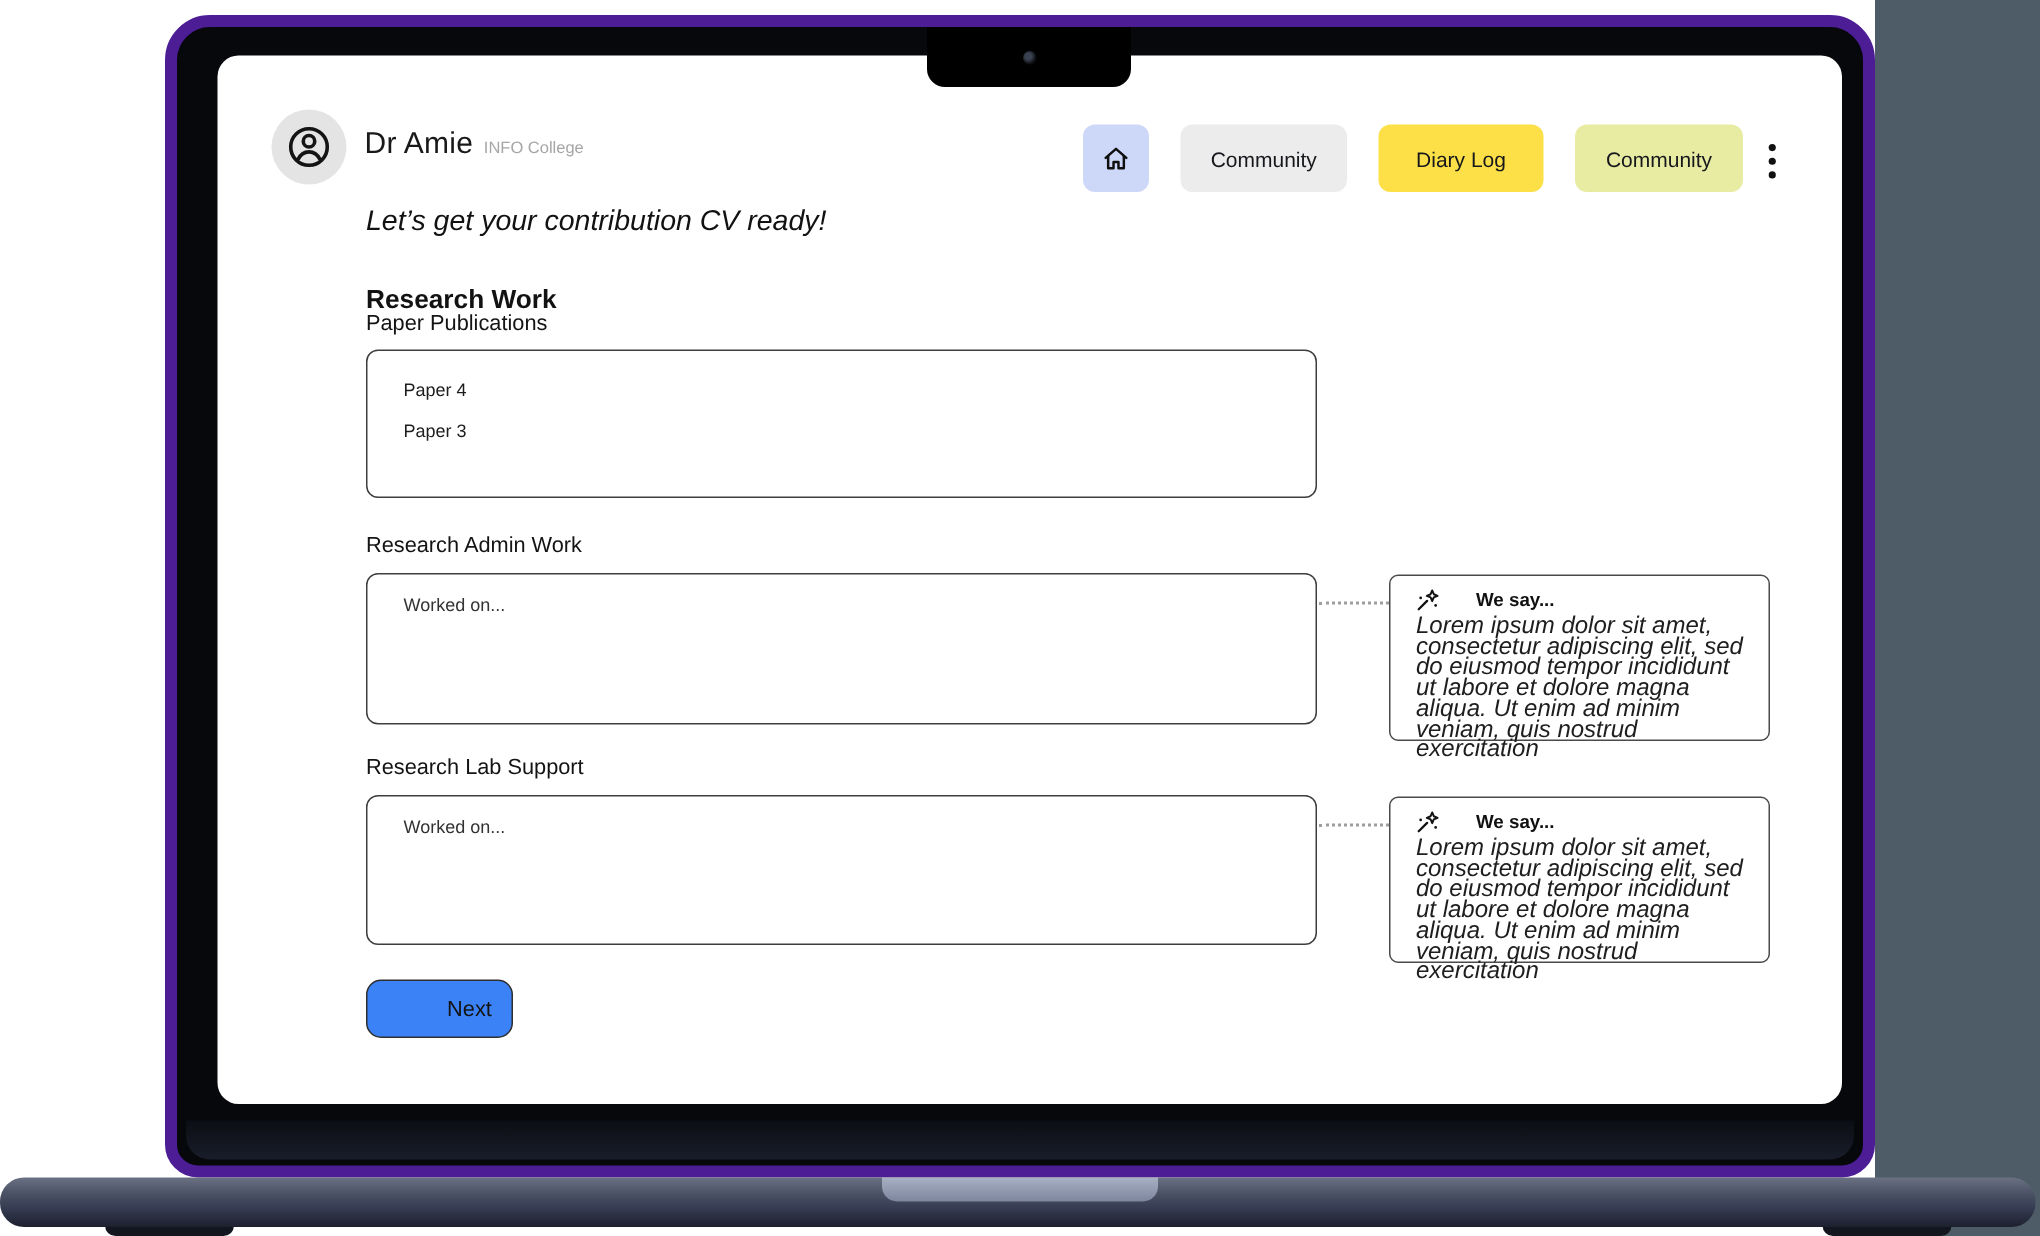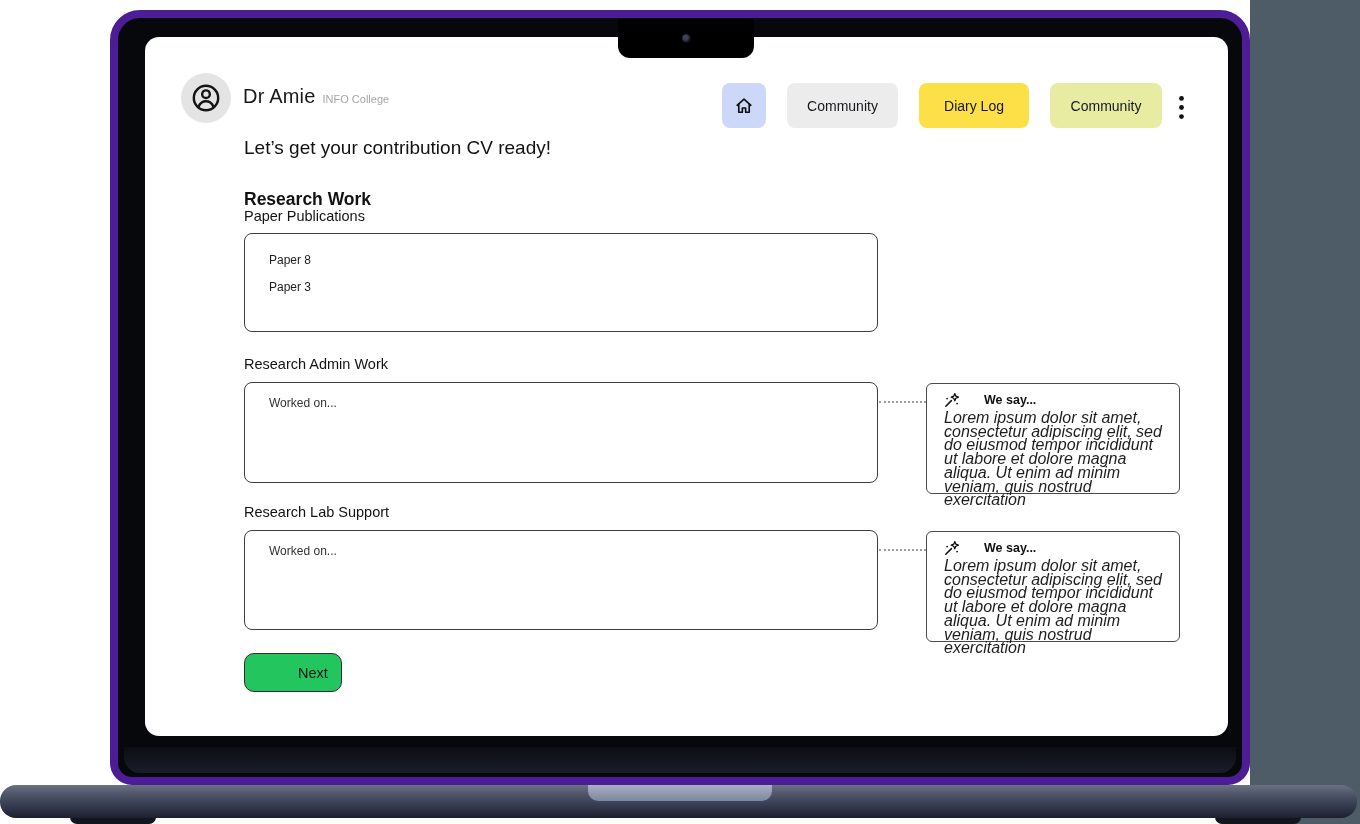--- a/index.html
+++ b/index.html
@@ -54,21 +54,21 @@
     position:absolute;top:46px;height:45px;border:none;border-radius:8px;
     display:flex;align-items:center;justify-content:center;
     font-family:"Liberation Sans",sans-serif;font-size:14px;color:#16181c;cursor:pointer;
   }
   .nav-home{left:577px;width:44px;background:#cdd8f8;}
   .nav-community{left:642px;width:111px;background:#ececec;}
   .nav-diary{left:774px;width:110px;background:#fde047;}
   .nav-documents{left:905px;width:112px;background:#e8eca3;}
   .kebab{position:absolute;left:1028px;top:53px;width:16px;height:34px;
     display:flex;align-items:center;justify-content:center;cursor:pointer;background:none;border:none;}
-  .headline{position:absolute;left:99px;top:100px;font-size:19px;color:#121212;}
+  .headline{position:absolute;left:99px;top:100px;font-size:19px;color:#121212;font-style:italic;}
   .sec-title-lg{position:absolute;left:99px;top:152px;font-size:17.5px;font-weight:700;color:#121212;}
   .sec-title-sm{position:absolute;left:99px;font-size:14.5px;font-weight:500;color:#141414;}
   .pp-title{top:171px;}
   .admin-title{top:319px;}
   .lab-title{top:467px;}
   .outline-box{
     position:absolute;left:99px;width:634px;box-sizing:border-box;
     border:1.3px solid #3e3e3e;border-radius:8px;background:#fff;
   }
   .papers-box{top:196px;height:99px;padding:12px 24px 0 24px;}
@@ -89,21 +89,21 @@
     position:absolute;left:781px;width:254px;height:111px;box-sizing:border-box;
     border:1.2px solid #4a4a4a;border-radius:6px;background:#fff;
     padding:7px 10px 7px 17px;
   }
   .wesay1{top:346px;} .wesay2{top:494px;}
   .wesay-head{display:flex;align-items:center;gap:24px;height:18px;}
   .wesay-title{font-size:12.5px;font-weight:600;color:#111;}
   .wesay-body{font-size:16px;line-height:13.7px;color:#1e1e1e;margin-top:2px;font-style:italic;}
   .next-btn{
     position:absolute;left:99px;top:616px;width:98px;height:39px;
-    border:1.3px solid #2f2f2f;border-radius:10px;background:#22c55e;cursor:pointer;
+    border:1.3px solid #2f2f2f;border-radius:10px;background:#3b82f6;cursor:pointer;
     font-family:"Liberation Sans",sans-serif;font-size:14.5px;color:#141414;padding-left:46px;
   }
   .icon{display:inline-flex;align-items:center;justify-content:center;}
 </style>
 </head>
 <body>
 
 <div class="bg-strip"></div>
 
 <div class="foot left"></div>
@@ -145,21 +145,21 @@
             <circle cx="3" cy="19" r="2.1"></circle>
         </svg>
       </span>
     </button>
 
     <div class="headline">Let’s get your contribution CV ready!</div>
     <div class="sec-title-lg">Research Work</div>
 
     <div class="sec-title-sm pp-title">Paper Publications</div>
     <div class="outline-box papers-box">
-      <div class="paper-item">Paper 8</div>
+      <div class="paper-item">Paper 4</div>
       <div class="paper-item">Paper 3</div>
     </div>
 
     <div class="sec-title-sm admin-title">Research Admin Work</div>
     <div class="outline-box input-box admin-box">
       <textarea placeholder="Worked on..." style=""></textarea>
     </div>
     <div class="connector connector1"></div>
     <div class="wesay-box wesay1">
       <div class="wesay-head">

